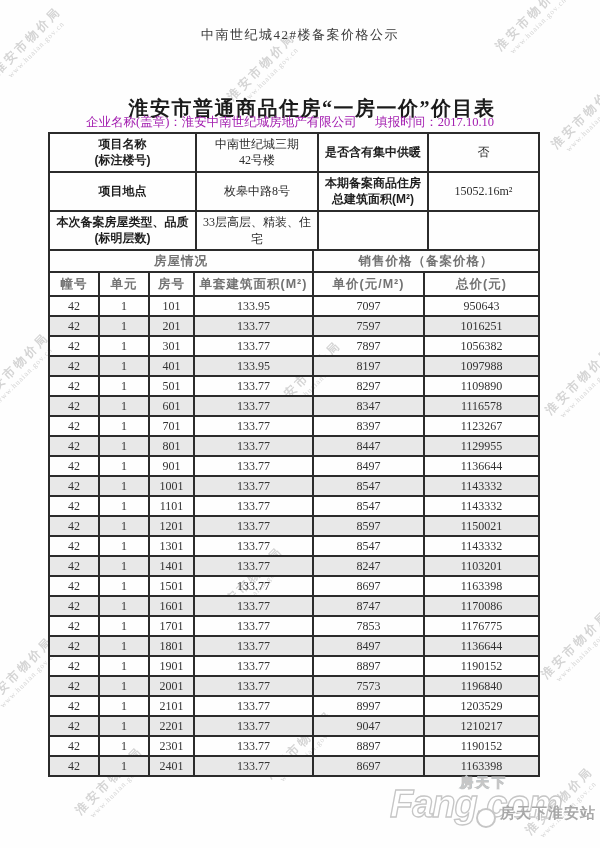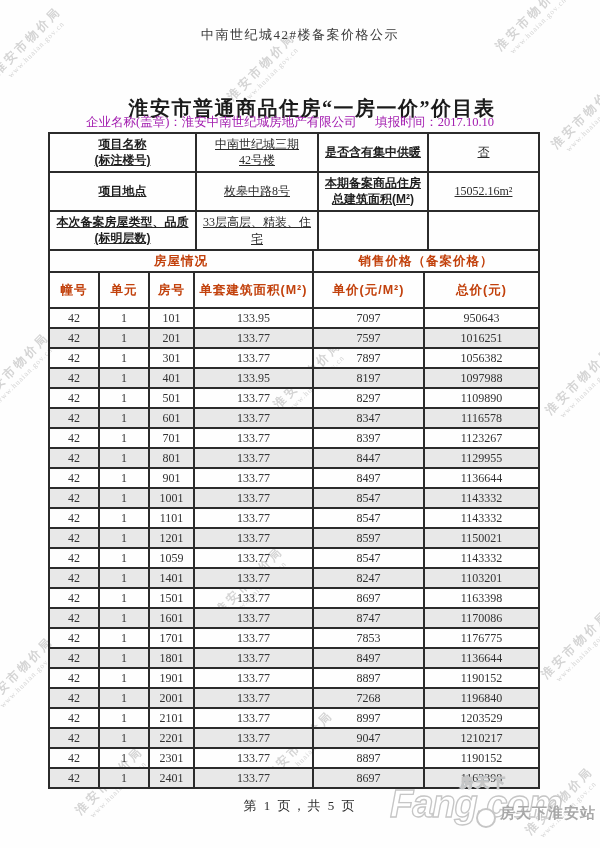--- a/index.html
+++ b/index.html
@@ -29,31 +29,31 @@
   .company-row {
     position:absolute; top:114px; left:86px; width:408px;
     display:flex; justify-content:space-between; font-size:12.5px; color:#a21caf;
   }
 
   table { border-collapse:collapse; table-layout:fixed; }
   td, th { border:2px solid #2b2b2b; text-align:center; vertical-align:middle; padding:0 3px; overflow:hidden; }
 
   .info-table { position:absolute; top:132px; left:48px; width:490px; }
   .info-table td { font-size:12px; }
-  .info-table tr { height:39px;text-decoration:underline; }
+  .info-table tr { height:39px; }
   .lbl { font-family:"Liberation Sans","DejaVu Sans",sans-serif; font-weight:bold; color:#1d1d1d; }
   .val { font-family:"Liberation Serif","DejaVu Serif",serif; color:#2d2d2d; }
   .two-line div { line-height:1.3; }
 
   .price-table { position:absolute; top:249px; left:48px; width:490px; }
   .price-table thead tr.group-row { height:22px; }
-  .price-table thead tr.cols-row { height:36px; }
+  .price-table thead tr.cols-row { height:24px; }
   .price-table th {
     font-family:"Liberation Sans","DejaVu Sans",sans-serif;
-    font-size:12.5px; font-weight:bold; color:#c2410c; letter-spacing:1px;border-radius:7px;
+    font-size:12.5px; font-weight:bold; color:#737373; letter-spacing:1px;border-radius:7px;
   }
   .price-table tbody tr { height:20px; }
   .price-table tbody td { font-size:12px; color:#333; }
   .price-table tbody tr.band { background:#e8e8e8; }
 
   .footer {
     position:absolute; top:797px; left:0; width:100%; text-align:center;
     font-size:13px; letter-spacing:2px; color:#2e2e2e;
   }
 
@@ -305,21 +305,21 @@
           <td>42</td>
           <td>1</td>
           <td>1201</td>
           <td>133.77</td>
           <td>8597</td>
           <td>1150021</td>
         </tr>
         <tr>
           <td>42</td>
           <td>1</td>
-          <td>1059</td>
+          <td>1301</td>
           <td>133.77</td>
           <td>8547</td>
           <td>1143332</td>
         </tr>
         <tr class="band">
           <td>42</td>
           <td>1</td>
           <td>1401</td>
           <td>133.77</td>
           <td>8247</td>
@@ -363,21 +363,21 @@
           <td>1901</td>
           <td>133.77</td>
           <td>8897</td>
           <td>1190152</td>
         </tr>
         <tr class="band">
           <td>42</td>
           <td>1</td>
           <td>2001</td>
           <td>133.77</td>
-          <td>7268</td>
+          <td>7573</td>
           <td>1196840</td>
         </tr>
         <tr>
           <td>42</td>
           <td>1</td>
           <td>2101</td>
           <td>133.77</td>
           <td>8997</td>
           <td>1203529</td>
         </tr>
@@ -401,21 +401,20 @@
           <td>42</td>
           <td>1</td>
           <td>2401</td>
           <td>133.77</td>
           <td>8697</td>
           <td>1163398</td>
         </tr>
       </tbody>
   </table>
 
-  <div class="footer">第 1 页，共 5 页</div>
 
   <div class="fang">
     <div class="fang-cn">房天下</div>
     <div class="fang-word">Fang.com</div>
     <div class="fang-mascot"></div>
     <div class="fang-station">房天下淮安站</div>
   </div>
 
 </div>
 

